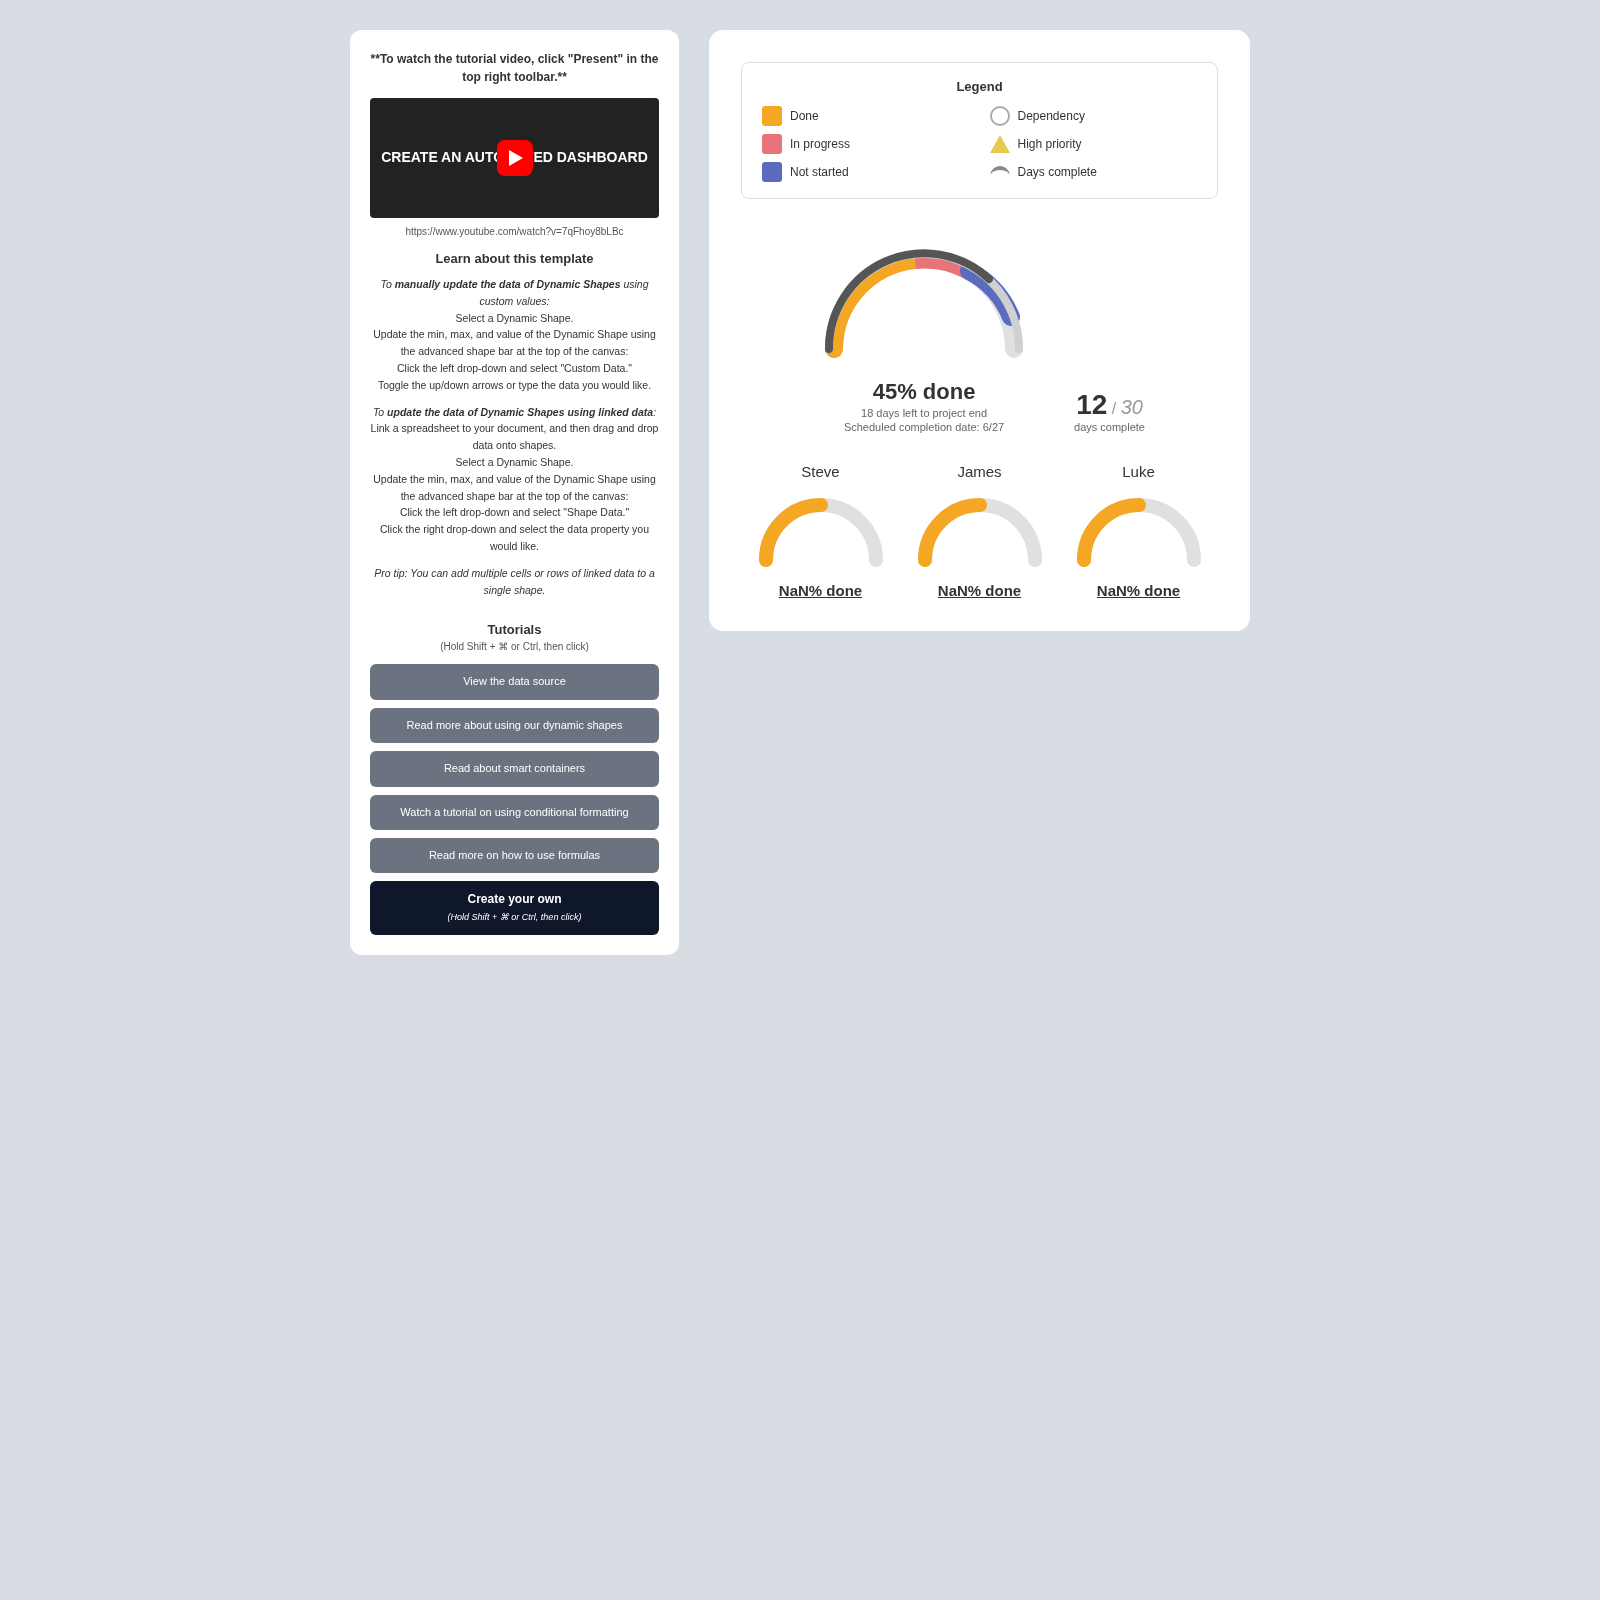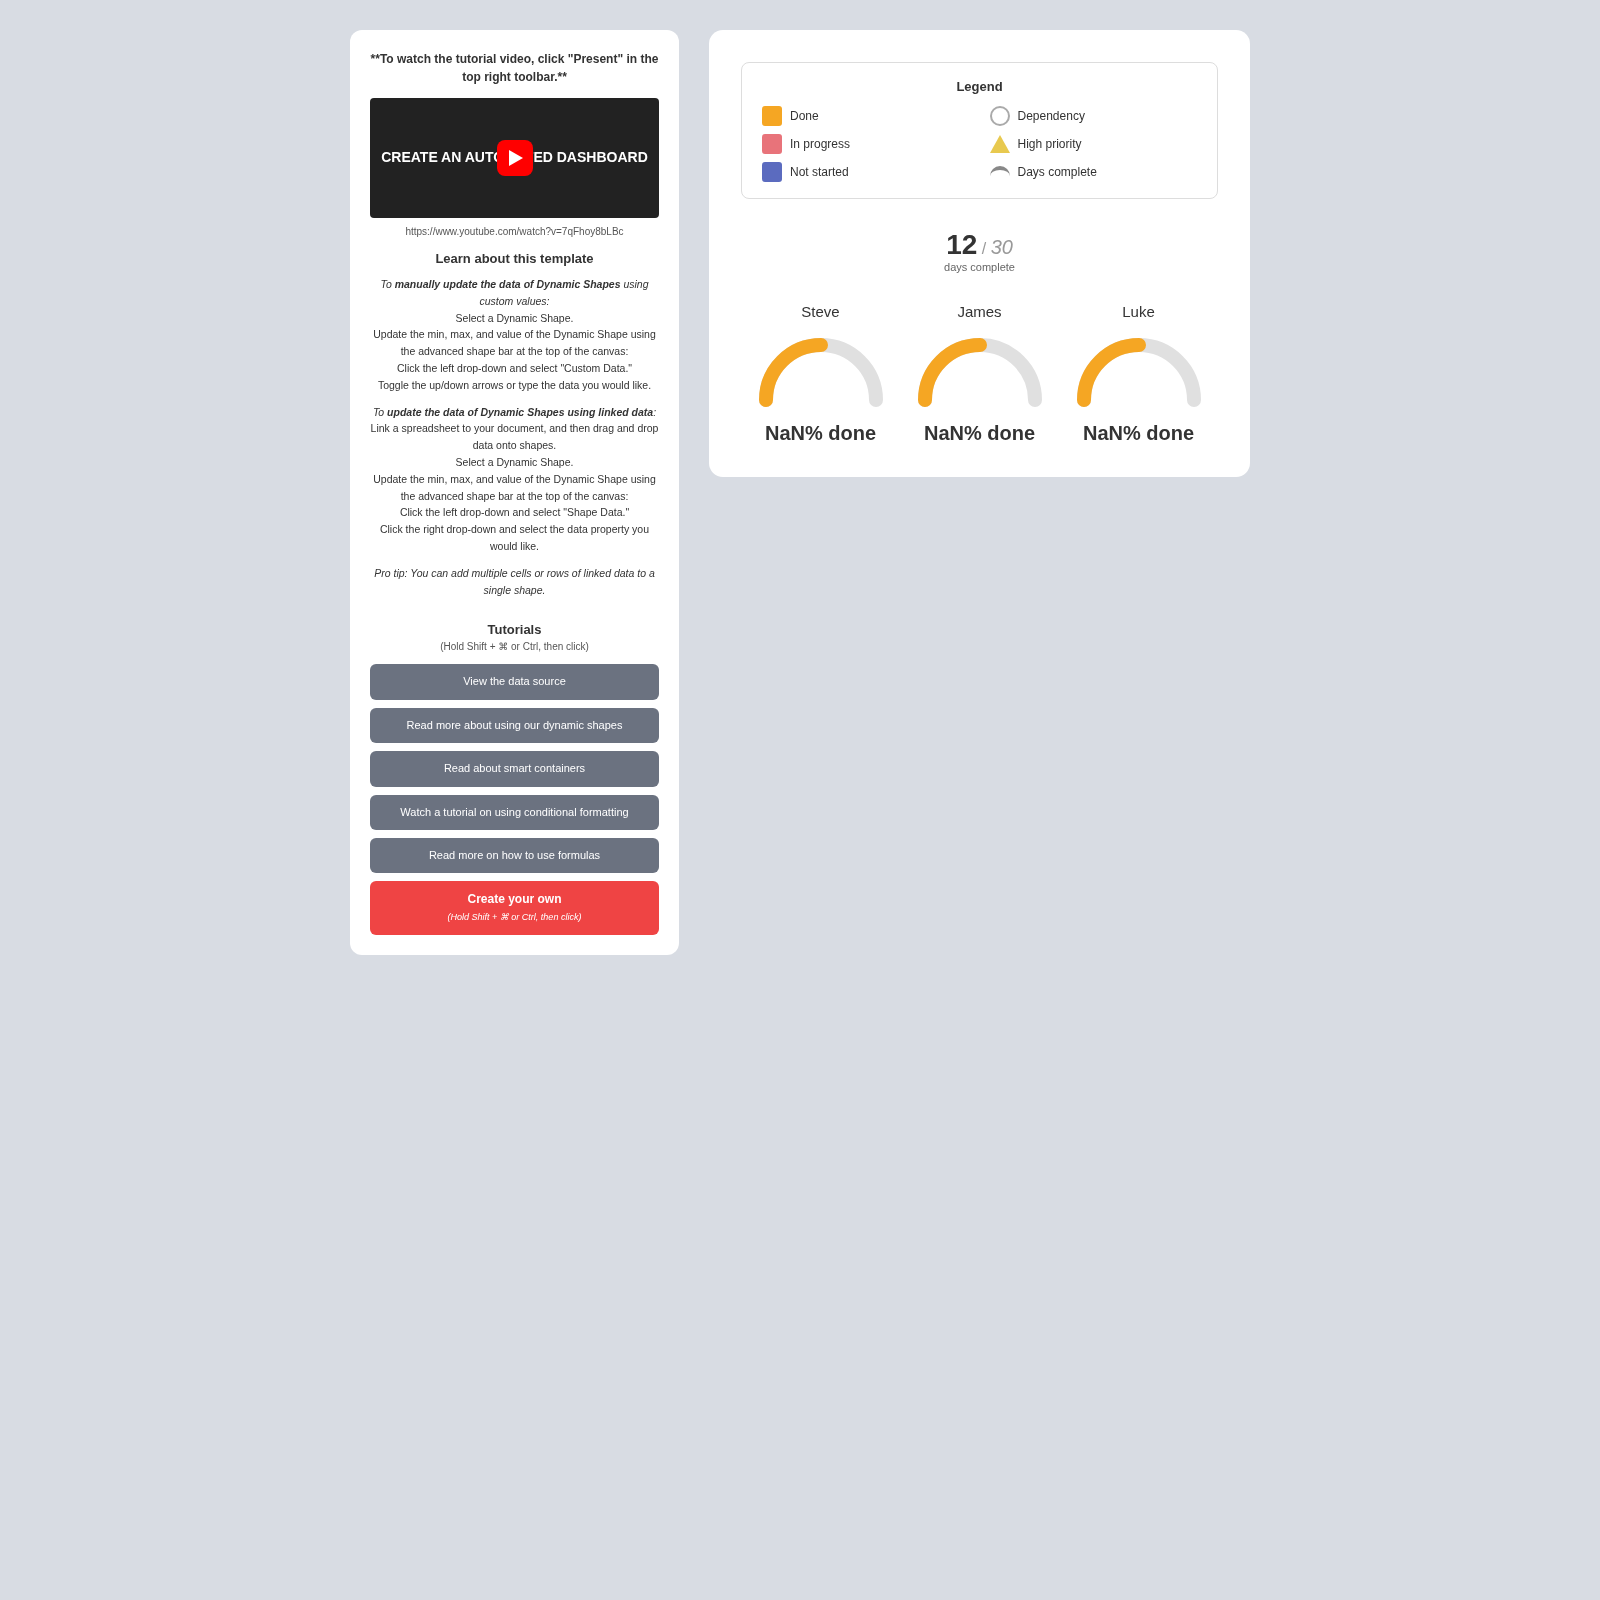--- a/index.html
+++ b/index.html
@@ -126,21 +126,21 @@
       padding: 10px 12px;
       font-size: 11px;
       text-align: center;
       margin-bottom: 8px;
       cursor: pointer;
       line-height: 1.4;
     }
     .btn-create {
       display: block;
       width: 100%;
-      background: #ef4444;
+      background: #0f172a;
       color: white;
       border: none;
       border-radius: 6px;
       padding: 10px 12px;
       font-size: 12px;
       font-weight: bold;
       text-align: center;
       margin-top: 4px;
       cursor: pointer;
       line-height: 1.4;
@@ -282,24 +282,25 @@
     }
     .person-card {
       text-align: center;
     }
     .person-name {
       font-size: 15px;
       color: #333;
       margin-bottom: 10px;
     }
     .person-pct {
-      font-size: 20px;
+      font-size: 15px;
       font-weight: bold;
       color: #333;
       margin-top: 8px;
+      text-decoration: underline;
     }
   </style>
 </head>
 <body>
 
 <div class="page-wrapper">
 
   <div class="left-panel">
 
     <div class="tutorial-note">
@@ -397,20 +398,45 @@
             <span>Not started</span>
           </div>
           <div class="legend-item">
             <div class="swatch-days"></div>
             <span>Days complete</span>
           </div>
         </div>
       </div>
 
       <div class="gauge-section">
+        <div class="gauge-container">
+          <div class="gauge-svg-wrap">
+
+            <svg width="220" height="140" viewBox="0 0 220 140">
+
+              <path d="M20,120 A90,90 0 0,1 200,120" fill="none" stroke="#e0e0e0" stroke-width="18" stroke-linecap="round"></path>
+
+              <path d="M20,120 A90,90 0 0,1 101,31" fill="none" stroke="#f5a623" stroke-width="18" stroke-linecap="round"></path>
+
+              <path d="M101,31 A90,90 0 0,1 155,42" fill="none" stroke="#e8737a" stroke-width="18"></path>
+
+              <path d="M155,42 A90,90 0 0,1 197,88" fill="none" stroke="#5b6bbf" stroke-width="18" stroke-linecap="round"></path>
+
+              <path d="M20,120 A90,90 0 0,1 200,120" fill="none" stroke="transparent" stroke-width="0"></path>
+
+              <path d="M15,120 A95,95 0 0,1 205,120" fill="none" stroke="#d0d0d0" stroke-width="8" stroke-linecap="round"></path>
+              <path d="M15,120 A95,95 0 0,1 175,50" fill="none" stroke="#555" stroke-width="8" stroke-linecap="round"></path>
+            </svg>
+          </div>
+          <div class="gauge-info">
+            <div class="gauge-pct">45% done</div>
+            <div class="gauge-sub">18 days left to project end</div>
+            <div class="gauge-sub">Scheduled completion date: 6/27</div>
+          </div>
+        </div>
 
         <div class="days-info">
           <div>
             <span class="days-big">12</span>
             <span class="days-slash"> / </span>
             <span class="days-total">30</span>
           </div>
           <div class="days-label">days complete</div>
         </div>
       </div>

